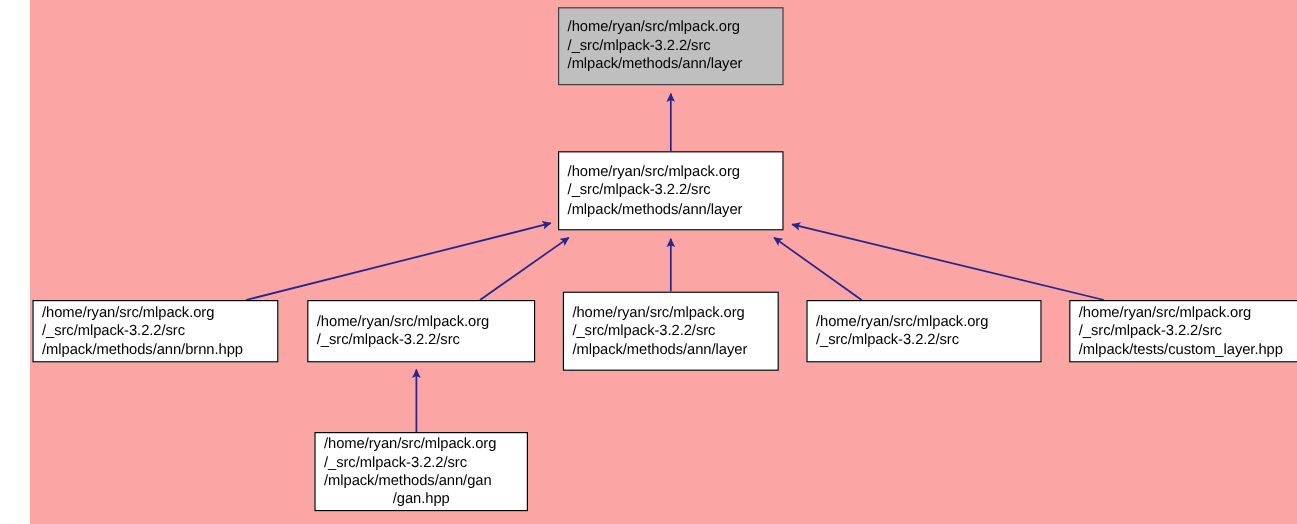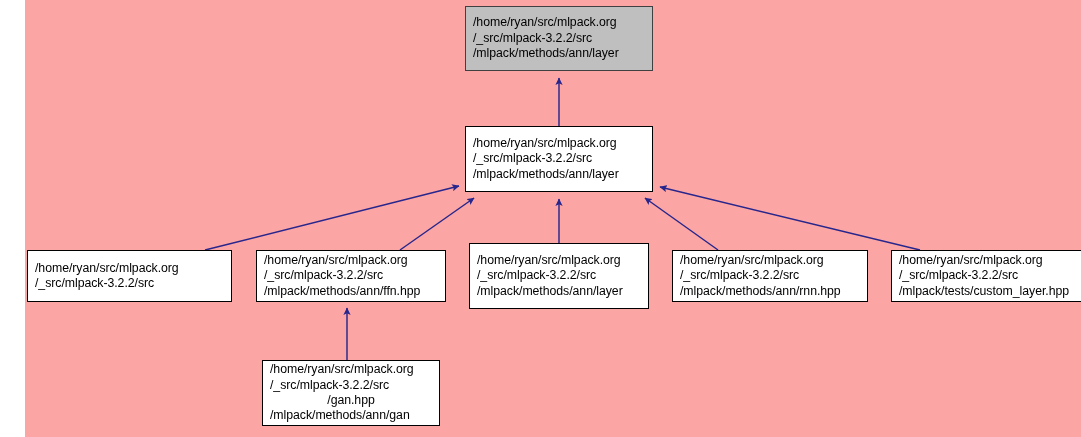--- a/index.html
+++ b/index.html
@@ -69,19 +69,19 @@
       <line x1="534" y1="126" x2="534" y2="78" stroke="#26268c" stroke-width="1.45" marker-end="url(#arrowhead)"></line>
       <line x1="180" y1="250" x2="434" y2="186" stroke="#26268c" stroke-width="1.45" marker-end="url(#arrowhead)"></line>
       <line x1="375" y1="250" x2="449" y2="198" stroke="#26268c" stroke-width="1.45" marker-end="url(#arrowhead)"></line>
       <line x1="534" y1="243" x2="534" y2="199" stroke="#26268c" stroke-width="1.45" marker-end="url(#arrowhead)"></line>
       <line x1="693" y1="250" x2="620" y2="198" stroke="#26268c" stroke-width="1.45" marker-end="url(#arrowhead)"></line>
       <line x1="895" y1="250" x2="635" y2="187" stroke="#26268c" stroke-width="1.45" marker-end="url(#arrowhead)"></line>
       <line x1="322" y1="360" x2="322" y2="308" stroke="#26268c" stroke-width="1.45" marker-end="url(#arrowhead)"></line>
     </svg>
 <div class="node current" style="left: 440px; top: 6px; width: 188px; height: 65px;"><span class="ln left">/home/ryan/src/mlpack.org</span><span class="ln left">/_src/mlpack-3.2.2/src</span><span class="ln left">/mlpack/methods/ann/layer</span></div>
     <div class="node" style="left: 440px; top: 126px; width: 188px; height: 66px;"><span class="ln left">/home/ryan/src/mlpack.org</span><span class="ln left">/_src/mlpack-3.2.2/src</span><span class="ln left">/mlpack/methods/ann/layer</span></div>
-    <div class="node" style="left: 2px; top: 250px; width: 205px; height: 52px;"><span class="ln left">/home/ryan/src/mlpack.org</span><span class="ln left">/_src/mlpack-3.2.2/src</span></div>
-    <div class="node" style="left: 231px; top: 250px; width: 190px; height: 52px;"><span class="ln left">/home/ryan/src/mlpack.org</span><span class="ln left">/_src/mlpack-3.2.2/src</span><span class="ln left">/mlpack/methods/ann/ffn.hpp</span></div>
+    <div class="node" style="left: 2px; top: 250px; width: 205px; height: 52px;"><span class="ln left">/home/ryan/src/mlpack.org</span><span class="ln left">/_src/mlpack-3.2.2/src</span><span class="ln left">/mlpack/methods/ann/brnn.hpp</span></div>
+    <div class="node" style="left: 231px; top: 250px; width: 190px; height: 52px;"><span class="ln left">/home/ryan/src/mlpack.org</span><span class="ln left">/_src/mlpack-3.2.2/src</span></div>
     <div class="node" style="left: 444px; top: 243px; width: 180px; height: 66px;"><span class="ln left">/home/ryan/src/mlpack.org</span><span class="ln left">/_src/mlpack-3.2.2/src</span><span class="ln left">/mlpack/methods/ann/layer</span></div>
-    <div class="node" style="left: 647px; top: 250px; width: 196px; height: 52px;"><span class="ln left">/home/ryan/src/mlpack.org</span><span class="ln left">/_src/mlpack-3.2.2/src</span><span class="ln left">/mlpack/methods/ann/rnn.hpp</span></div>
+    <div class="node" style="left: 647px; top: 250px; width: 196px; height: 52px;"><span class="ln left">/home/ryan/src/mlpack.org</span><span class="ln left">/_src/mlpack-3.2.2/src</span></div>
     <div class="node" style="left: 866px; top: 250px; width: 205px; height: 52px;"><span class="ln left">/home/ryan/src/mlpack.org</span><span class="ln left">/_src/mlpack-3.2.2/src</span><span class="ln left">/mlpack/tests/custom_layer.hpp</span></div>
-    <div class="node" style="left: 237px; top: 360px; width: 178px; height: 66px;"><span class="ln left">/home/ryan/src/mlpack.org</span><span class="ln left">/_src/mlpack-3.2.2/src</span><span class="ln">/gan.hpp</span><span class="ln left">/mlpack/methods/ann/gan</span></div>
+    <div class="node" style="left: 237px; top: 360px; width: 178px; height: 66px;"><span class="ln left">/home/ryan/src/mlpack.org</span><span class="ln left">/_src/mlpack-3.2.2/src</span><span class="ln left">/mlpack/methods/ann/gan</span><span class="ln">/gan.hpp</span></div>
   </div>
 
 </body></html>

